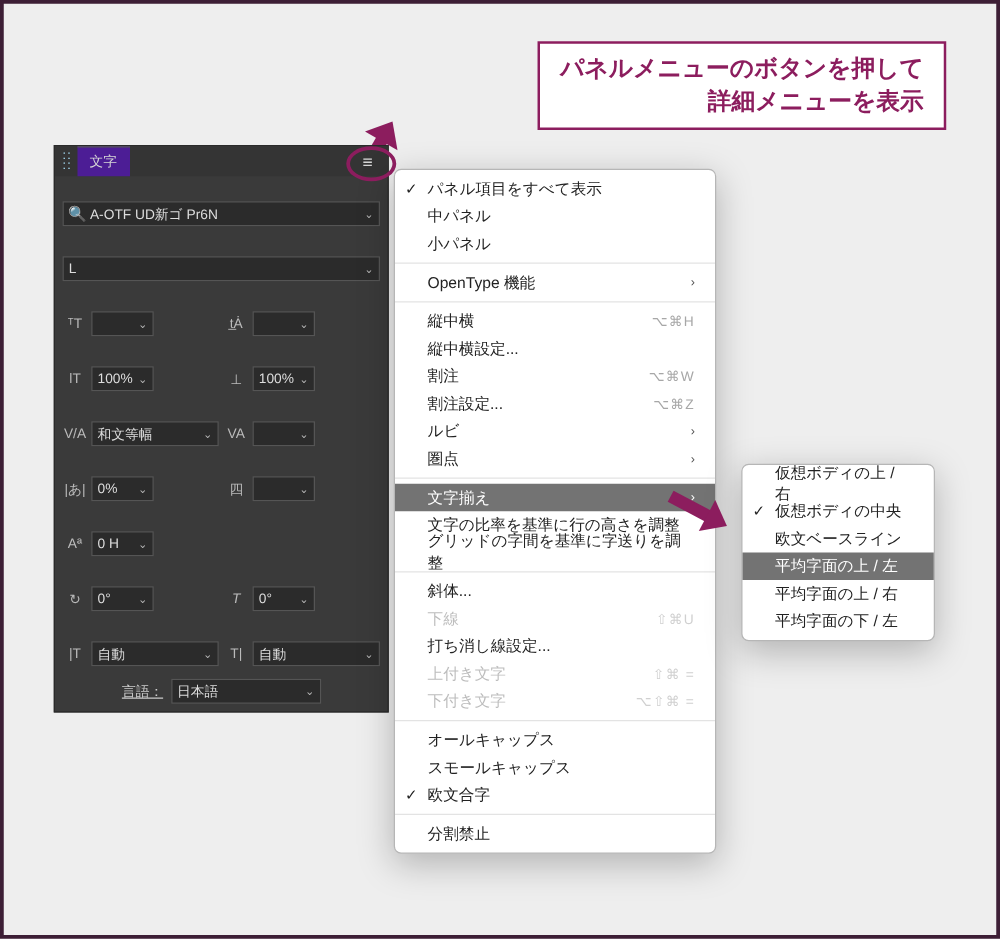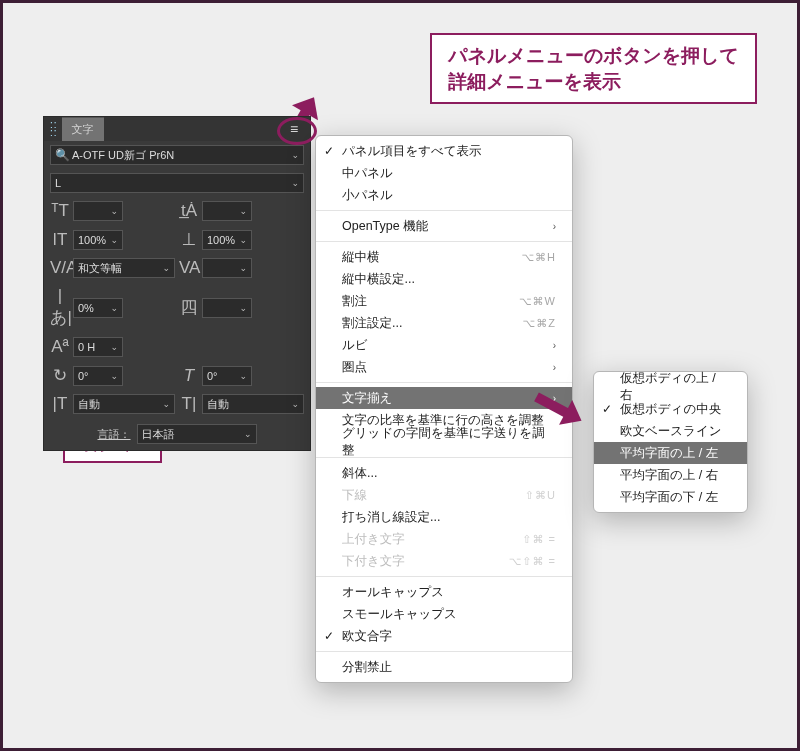--- a/index.html
+++ b/index.html
@@ -1,21 +1,21 @@
 <!DOCTYPE html>
 <html><head>
 <meta charset="utf-8">
 <style>
   * { box-sizing: border-box; margin: 0; padding: 0; font-family: "Hiragino Kaku Gothic ProN", "Yu Gothic", sans-serif; }
   body { width: 800px; height: 751px; background: #eeeeee; border: 3px solid #3d1e35; position: relative; overflow: hidden; }
 
   .callout-top {
     position: absolute; top: 30px; right: 40px;
     border: 2px solid #8c1d5e; background: #fff;
-    padding: 8px 16px; 
+    padding: 8px 16px; text-align: right;
     font-size: 19px; color: #8c1d5e; font-weight: 700; line-height: 1.35;
   }
   .callout-bottom {
     position: absolute; left: 60px; top: 427px;
     border: 2px solid #8c1d5e; background: #fff;
     padding: 6px 14px; font-size: 12px; color: #8c1d5e; font-weight: 700;
   }
 
   
   .arrow1 { position: absolute; left: 289px; top: 88px; width: 28px; height: 40px; transform: rotate(210deg); }
@@ -28,32 +28,32 @@
   
   .arrow2 { position: absolute; left: 530px; top: 393px; width: 60px; height: 30px; transform: rotate(28deg); z-index: 60;}
   .arrow2 .shaft { position: absolute; left: 0; top: 10px; width: 35px; height: 10px; background: #8c1d5e; }
   .arrow2 .head  { position: absolute; left: 33px; top: 1px; width: 0; height: 0; border-top: 14px solid transparent; border-bottom: 14px solid transparent; border-left: 18px solid #8c1d5e; }
 
   
   .char-panel { position: absolute; left: 40px; top: 113px; width: 268px;
                 background: #3a3a3a; color: #d6d6d6; border: 1px solid #2a2a2a; font-size: 11px; }
   .cp-titlebar { display:flex; align-items:center; height: 24px; padding: 0 6px; background:#343434; }
   .cp-dots { color:#abe4ff; font-size:10px; margin-right:4px; letter-spacing: 1px; line-height: 8px;}
-  .cp-tab { background:#737373; padding: 4px 10px; border-top:1px solid #555;}
+  .cp-tab { background:#4c1d95; padding: 4px 10px; border-top:1px solid #555;}
   .cp-spacer{flex:1;}
   .cp-menu { width:20px; text-align:center; font-size:14px; cursor:pointer;}
 
-  .cp-row { display:flex; align-items:center; gap:4px; padding: 4px 6px; }
+  .cp-row { display:flex; align-items:flex-start; gap:4px; padding: 4px 6px; margin-top: 16px; }
   .cp-select, .cp-num {
     background:#2b2b2b; border:1px solid #555; color:#ddd; height:20px;
     display:flex; align-items:center; padding:0 4px; flex:1; font-size:11px;
   }
   .cp-select { justify-content:space-between;}
   .chev { font-size:9px; color:#bbb;}
-  .ico { width:20px; color:#bbb; font-size:17px; text-align:center; }
+  .ico { width:20px; color:#bbb; font-size:11px; text-align:center; }
   .half { flex:1; display:flex; align-items:center; gap:3px; }
   .cp-num { width:45px; flex:0 0 50px; }
   .cp-wide{ flex:1;gap:13px;}
   .cp-lang { display:flex; justify-content:center; align-items:center; padding:6px; gap:6px;}
   .cp-lang .lbl{ color:#ccc;text-decoration:underline;}
   .cp-lang .cp-select{ flex:0 0 120px;}
   .search-ico { font-size:12px; margin-right:2px;}
 
   
   .menu, .submenu {

